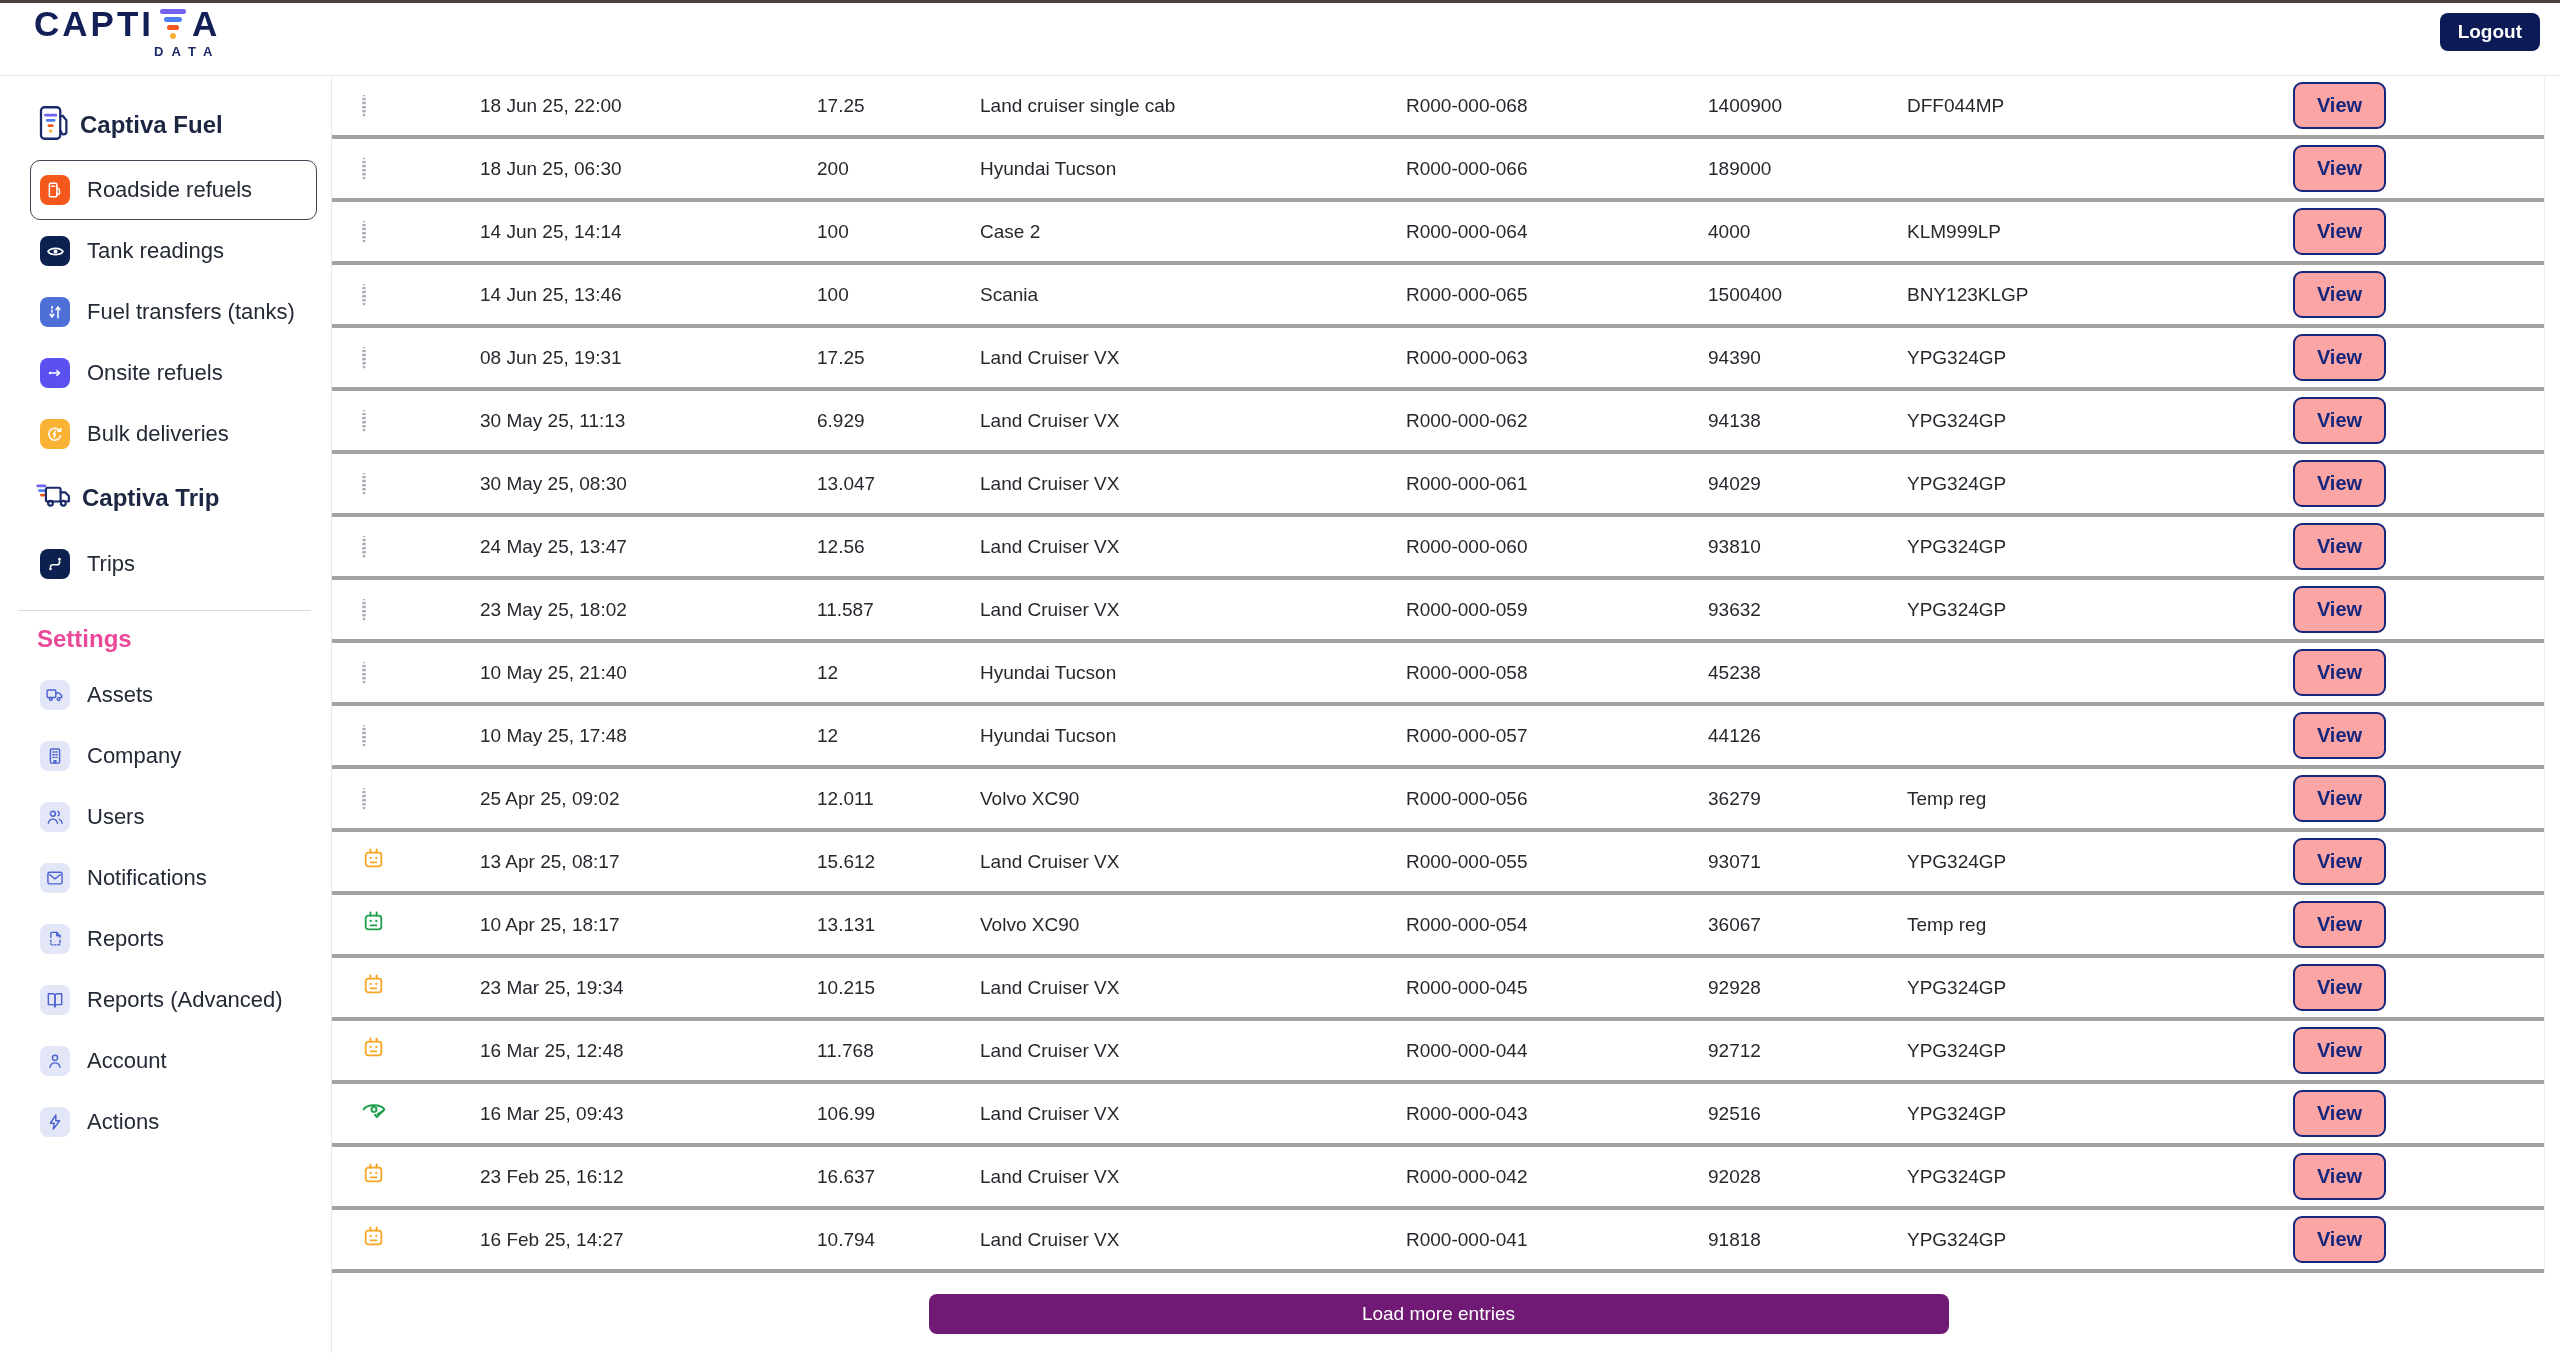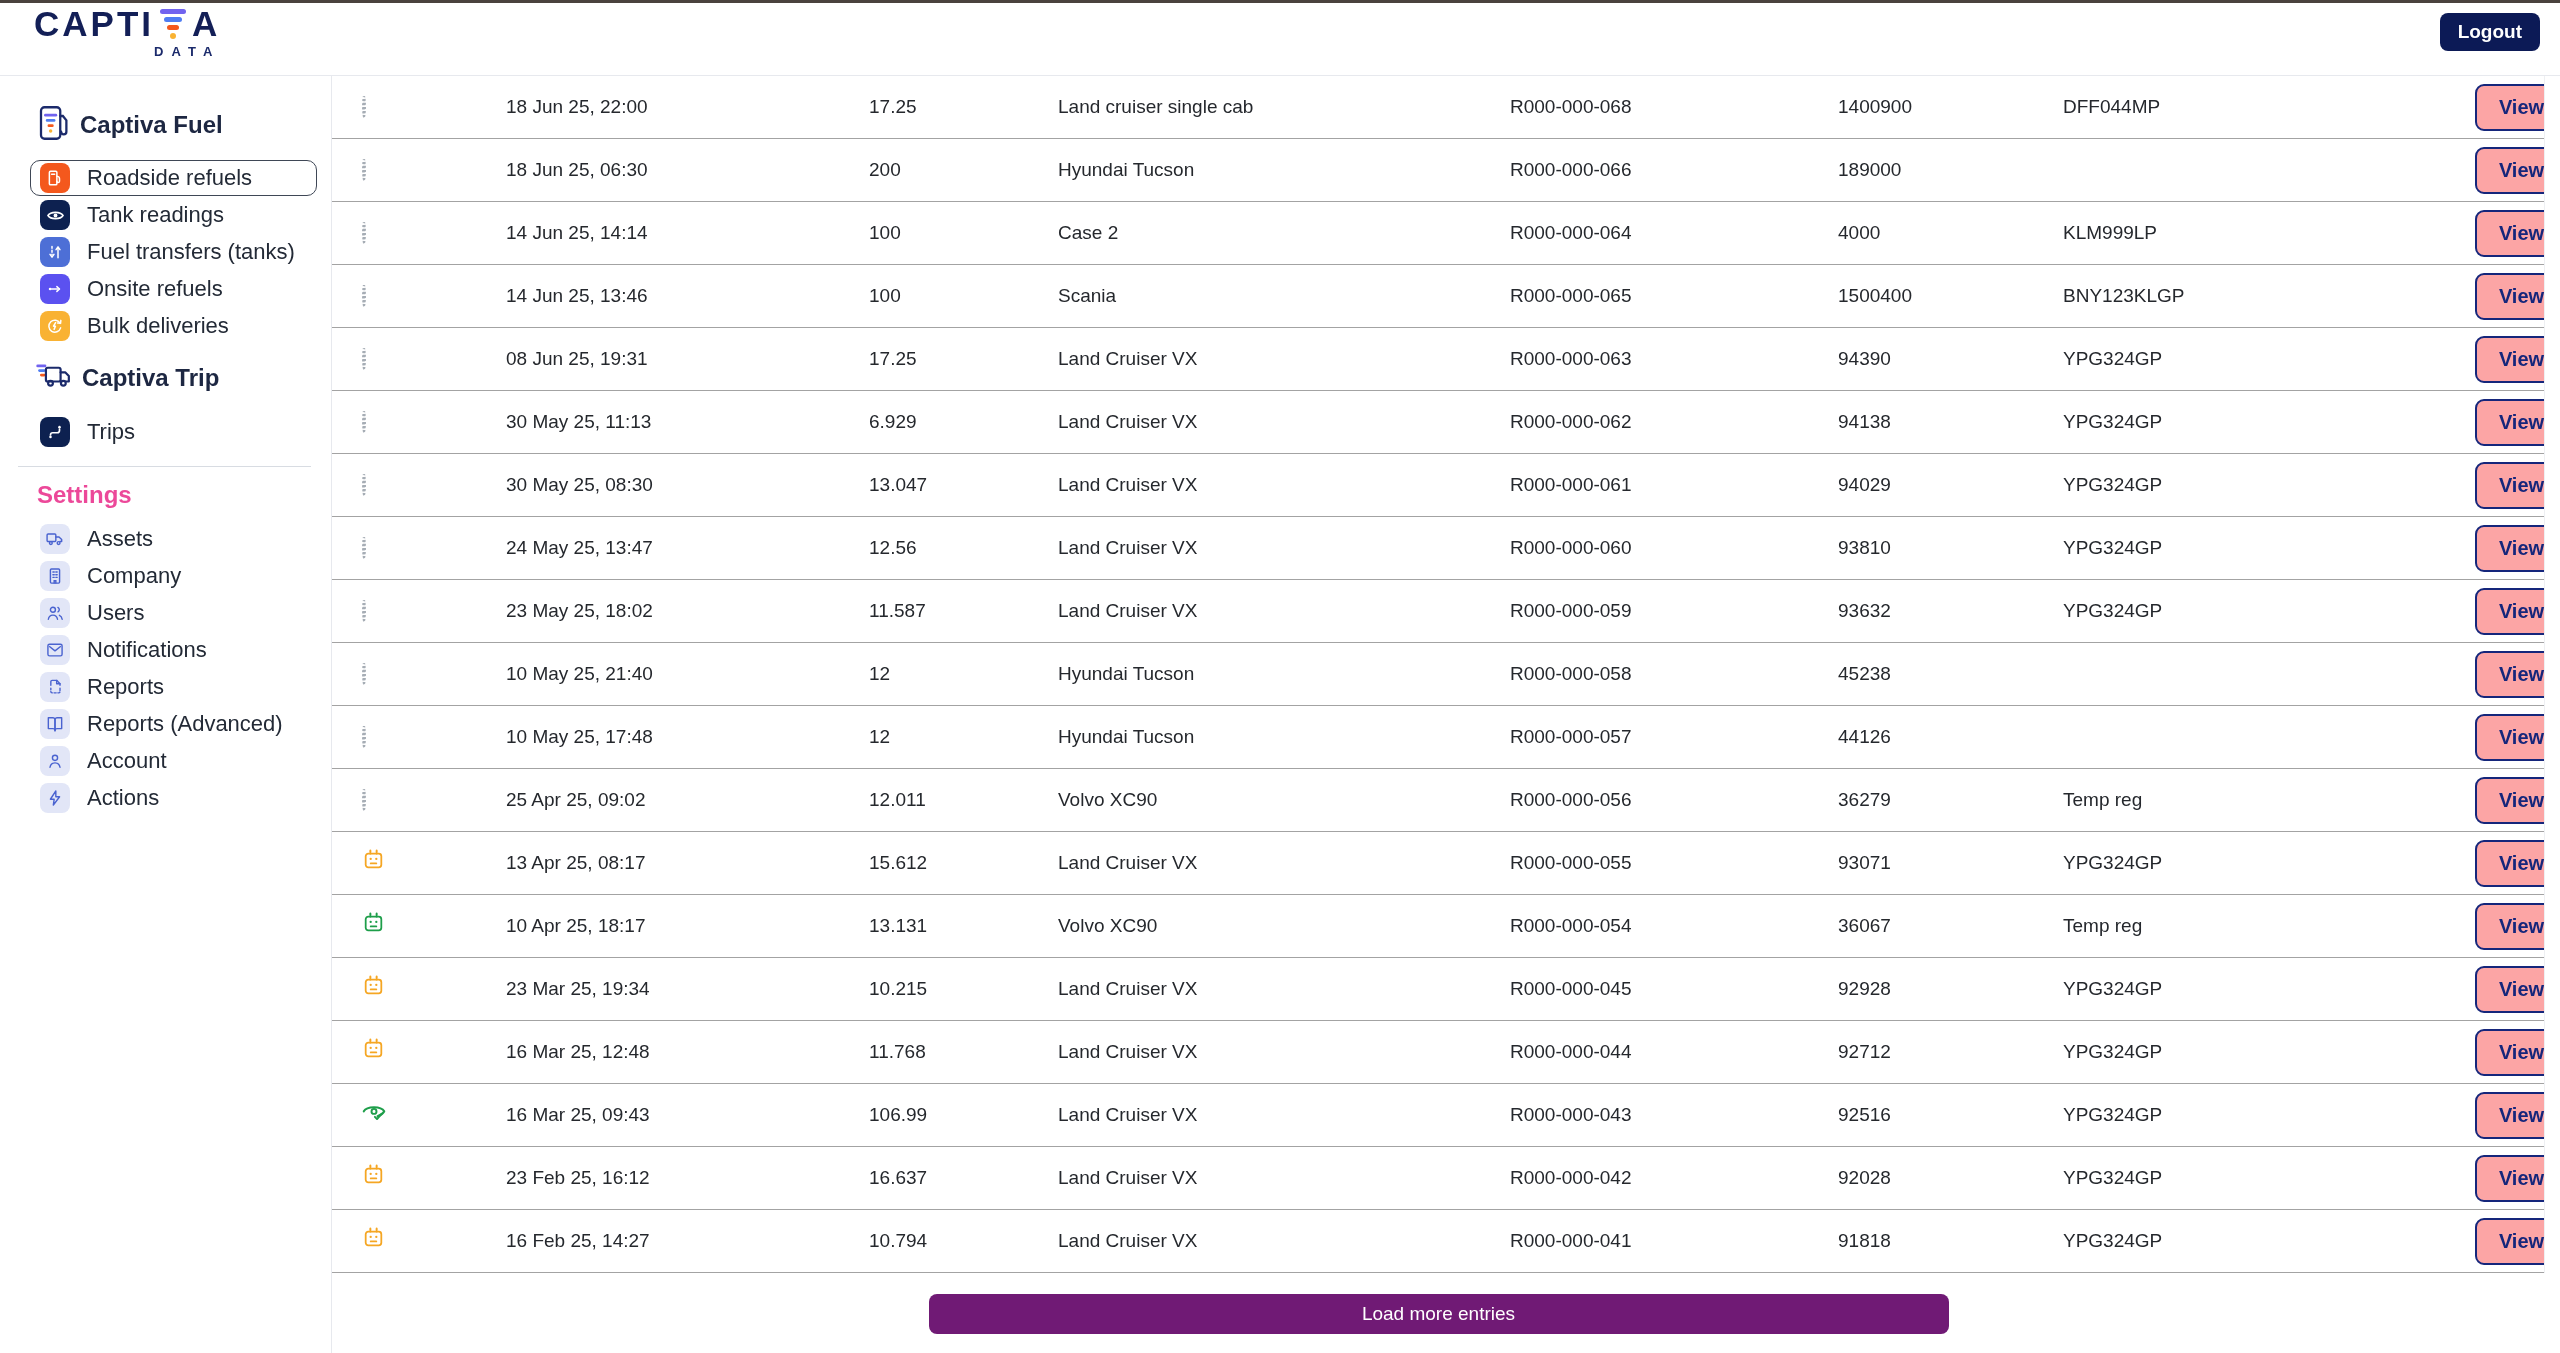--- a/index.html
+++ b/index.html
@@ -33,38 +33,38 @@
     border-radius:8px; font-size:19px; font-weight:600; font-family:inherit;
     cursor:pointer; padding:0 18px;
   }
   .app { display:flex; height:1277px; }
   
   .sidebar { width:332px; min-width:332px; border-right:1px solid #e7e9ee;
              padding-top:22px; }
   .side-section-header { display:flex; align-items:center; gap:4px;
                          padding:4px 0 4px 34px; margin-bottom:8px; cursor:pointer; }
   .side-section-title { font-size:24px; font-weight:600; color:#1d2742; }
-  .side-item { display:flex; align-items:center; gap:17px; height:36px;
+  .side-item { display:flex; align-items:center; gap:17px; height:60px;
                margin:0 14px 1px 30px; padding-left:9px;
                border:1.5px solid transparent; border-radius:10px; cursor:pointer; }
   .side-item.selected { border-color:#3f4756; }
   .si-badge { width:30px; height:30px; min-width:30px; border-radius:8px;
               display:flex; align-items:center; justify-content:center; }
   .si-label { font-size:22px; color:#232a36; white-space:nowrap; }
   .divider { border-top:1px solid #d8dce2; margin:16px 20px 14px 18px; }
   .settings-title { font-size:24px; font-weight:600; color:#ec4899;
                     padding-left:37px; margin:2px 0 12px; }
   
   .main { flex:1; display:flex; flex-direction:column; }
   .rows { margin-right:15px; border-right:1px solid #eef0f3; }
   .row {
     display:grid;
     grid-template-columns:128px 337px 163px 426px 302px 199px 386px 1fr;
-    align-items:center; height:63px; border-bottom:1px solid #a3a3a3;
-    padding-left:20px; font-size:19px; color:#25282d;gap:26px;
+    align-items:center; height:63px; border-bottom:4px solid #a3a3a3;
+    padding-left:20px; font-size:19px; color:#25282d;
   }
   .cell { white-space:nowrap; overflow:hidden; }
   .c-status { display:flex; align-items:center; padding-left:9px; }
   .pending-dot { width:20px; height:20px; border:2.5px dotted #a6adb5;
                  border-radius:50%; margin-left:1px; }
   .view-btn { width:93px; height:47px; border:2px solid #15267b; border-radius:9px;
               background:#fca5a5; color:#15267b; font-size:20px; font-weight:700;
               font-family:inherit; cursor:pointer; }
   .load-more-wrap { width:calc(100% - 15px); display:flex; justify-content:center;
                     padding-top:21px; }

